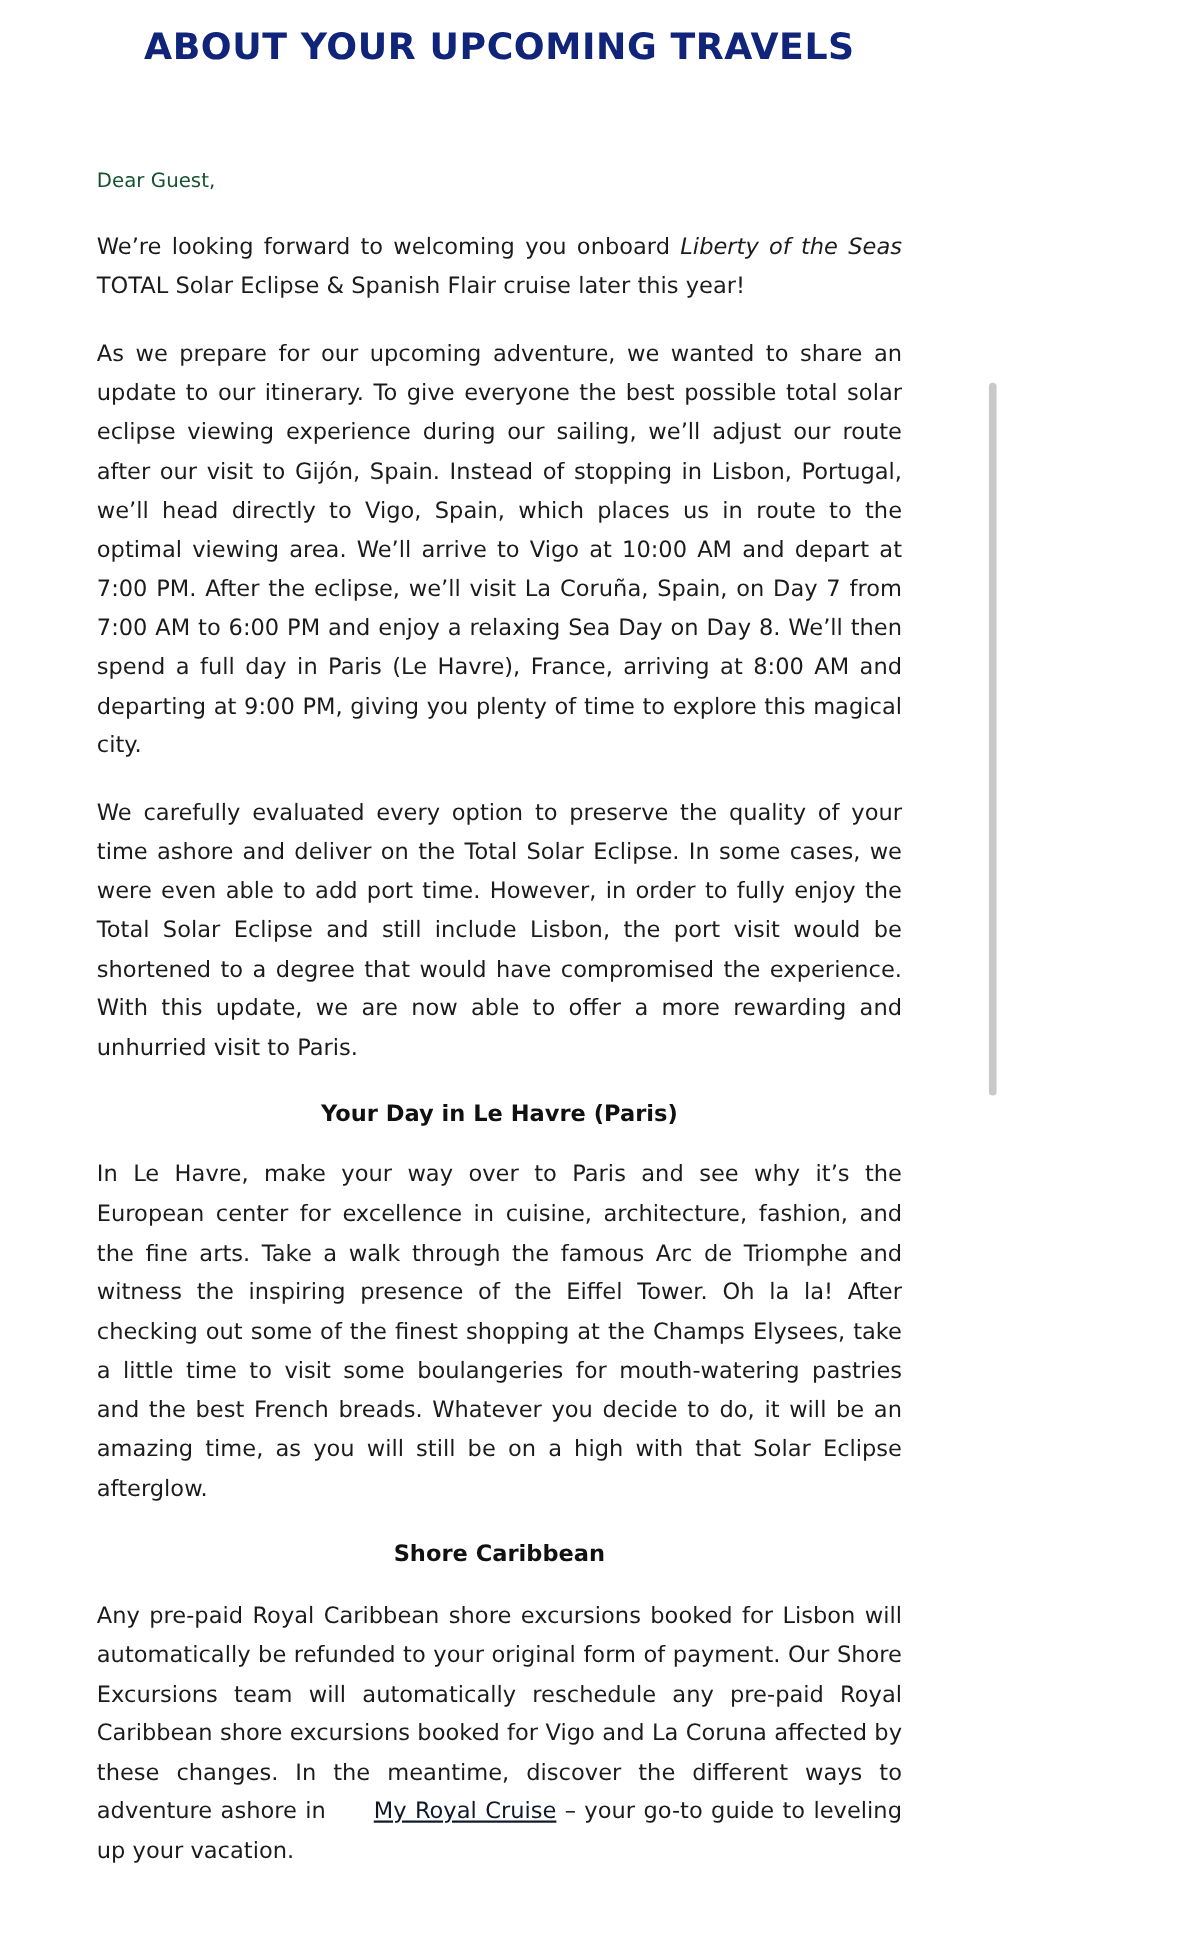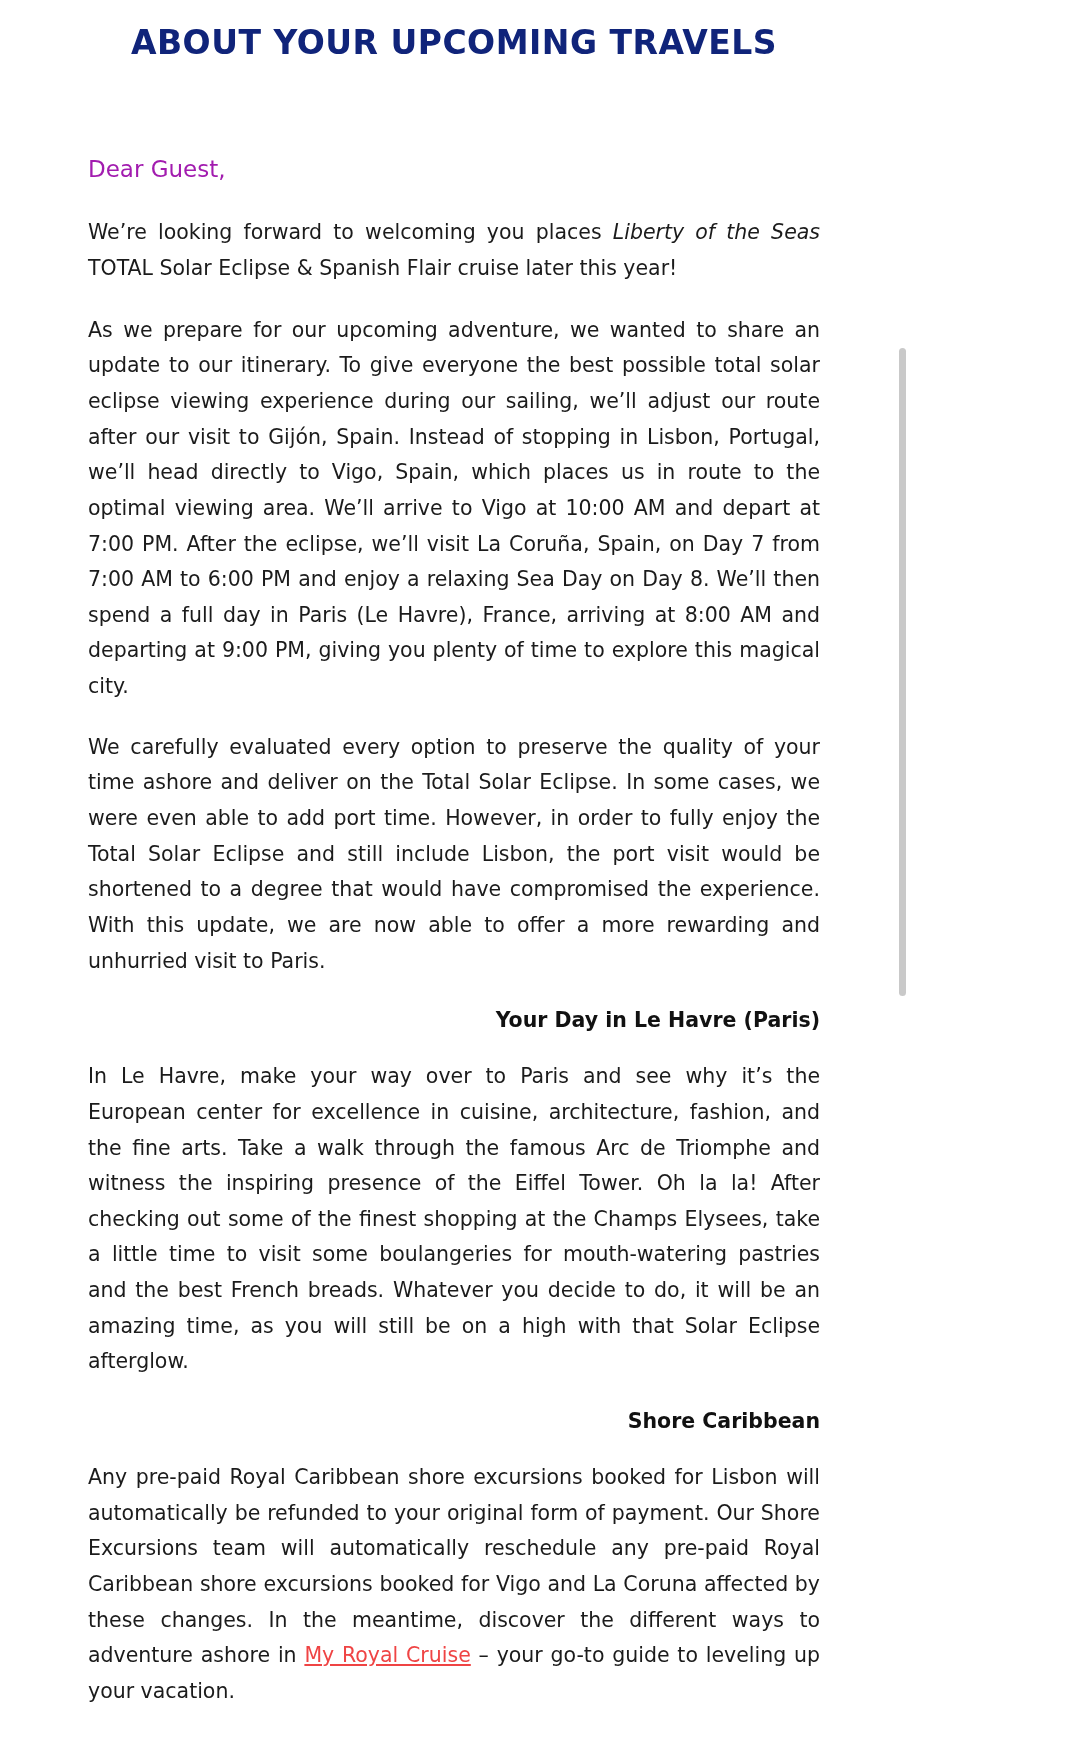--- a/index.html
+++ b/index.html
@@ -44,40 +44,41 @@
     margin: 0 0 25px 0;
     text-align: justify;
     text-justify: inter-word;
     -webkit-hyphens: none;
     hyphens: none;
   }
   p.para.first {
     margin-bottom: 26px;
   }
   .salutation {
-    font-size: 23px;
+    font-size: 18px;
     line-height: 1.74;
-    color: #a21caf;
+    color: #14532d;
     margin: 0 0 26px 0;
     text-align: left;
   }
   h2.subhead {
     font-size: 20.5px;
     line-height: 1.6;
     font-weight: bold;
     color: #111111;
     margin: 6px 0 22px 0;
-    text-align: right;
+    text-align: center;
   }
   em.ship {
     font-style: italic;
   }
   a.inline-link {
-    color: #ef4444;
+    color: #0f172a;
     text-decoration: underline;
+    margin-left: 36px;
   }
   
   .scrollbar-track {
     position: absolute;
     top: 0;
     right: 0;
     width: 10px;
     height: 1761px;
     background: transparent;
   }
@@ -95,21 +96,21 @@
 <body>
 
 <div class="page">
 
   <h1 class="doc-title">ABOUT YOUR UPCOMING TRAVELS</h1>
 
   <div class="body-wrap">
 
     <div class="salutation">Dear Guest,</div>
 
-    <p class="para first"><span>We’re looking forward to welcoming you places </span><em class="ship">Liberty of the Seas</em><span> TOTAL Solar Eclipse &amp; Spanish Flair cruise later this year!</span></p>
+    <p class="para first"><span>We’re looking forward to welcoming you onboard </span><em class="ship">Liberty of the Seas</em><span> TOTAL Solar Eclipse &amp; Spanish Flair cruise later this year!</span></p>
 
     <p class="para">As we prepare for our upcoming adventure, we wanted to share an update to our itinerary. To give everyone the best possible total solar eclipse viewing experience during our sailing, we’ll adjust our route after our visit to Gijón, Spain. Instead of stopping in Lisbon, Portugal, we’ll head directly to Vigo, Spain, which places us in route to the optimal viewing area. We’ll arrive to Vigo at 10:00 AM and depart at 7:00 PM. After the eclipse, we’ll visit La Coruña, Spain, on Day 7 from 7:00 AM to 6:00 PM and enjoy a relaxing Sea Day on Day 8. We’ll then spend a full day in Paris (Le Havre), France, arriving at 8:00 AM and departing at 9:00 PM, giving you plenty of time to explore this magical city.</p>
 
     <p class="para">We carefully evaluated every option to preserve the quality of your time ashore and deliver on the Total Solar Eclipse. In some cases, we were even able to add port time. However, in order to fully enjoy the Total Solar Eclipse and still include Lisbon, the port visit would be shortened to a degree that would have compromised the experience. With this update, we are now able to offer a more rewarding and unhurried visit to Paris.</p>
 
     <h2 class="subhead">Your Day in Le Havre (Paris)</h2>
 
     <p class="para">In Le Havre, make your way over to Paris and see why it’s the European center for excellence in cuisine, architecture, fashion, and the fine arts. Take a walk through the famous Arc de Triomphe and witness the inspiring presence of the Eiffel Tower. Oh la la! After checking out some of the finest shopping at the Champs Elysees, take a little time to visit some boulangeries for mouth-watering pastries and the best French breads. Whatever you decide to do, it will be an amazing time, as you will still be on a high with that Solar Eclipse afterglow.</p>
 
     <h2 class="subhead">Shore Caribbean</h2>

